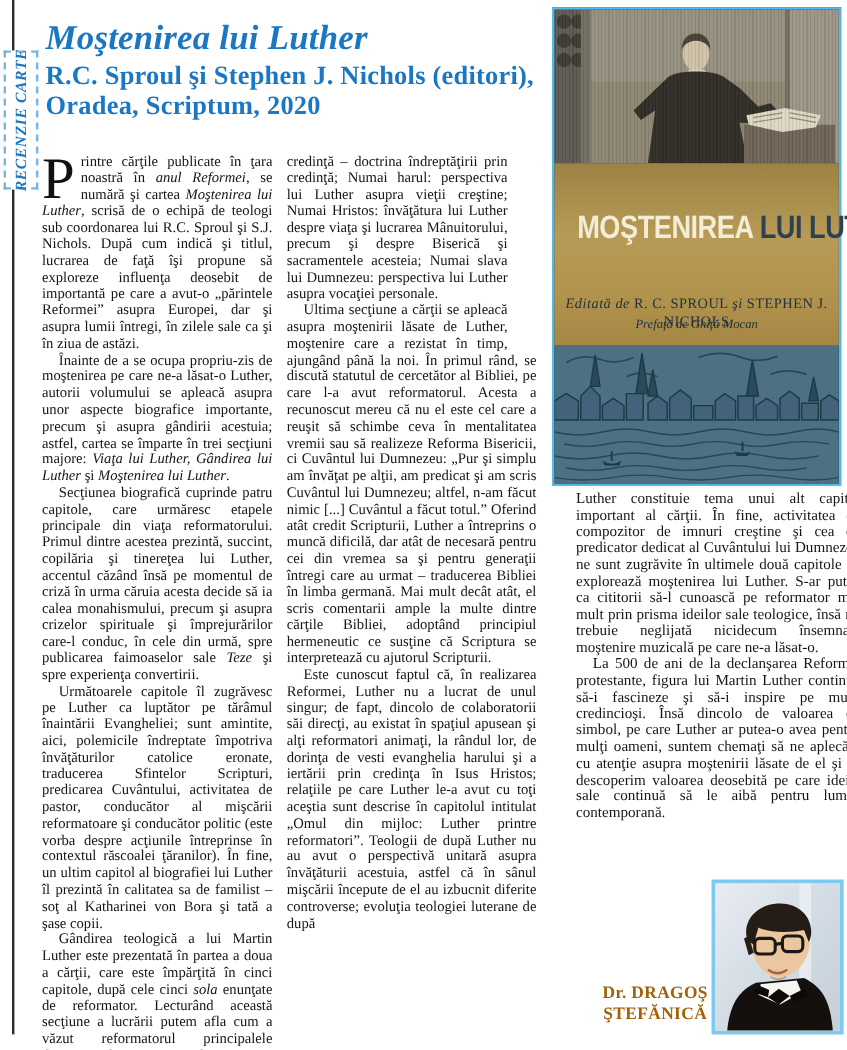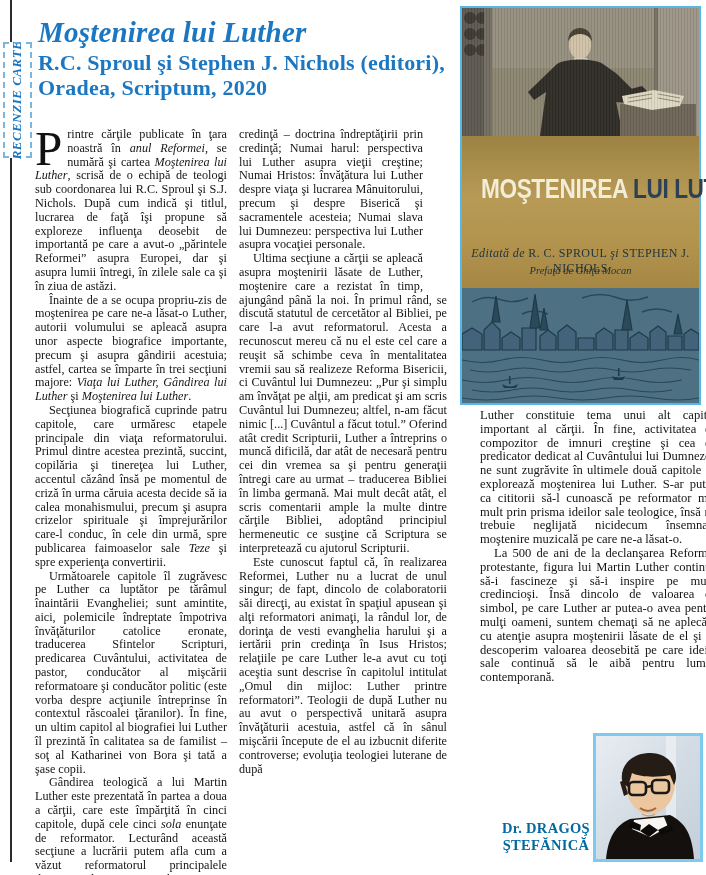--- a/index.html
+++ b/index.html
@@ -69,21 +69,21 @@
   }
   .cover-city{position:relative;width:237px;height:115px;overflow:hidden;}
   
   .photo{
     position:absolute;left:593px;top:733px;width:104px;height:123px;margin:0;
     border:3px solid #7ccbef;background:#dfe6ec;overflow:hidden;
   }
   .reviewer-name{
     position:absolute;left:496px;top:820px;width:100px;
     font-size:14.5px;font-weight:bold;line-height:16.5px;
-    text-align:center;letter-spacing:.3px;color:#0369a1;
+    text-align:center;letter-spacing:.3px;color:#a16207;
   }
 </style>
 </head>
 <body>
 
 <div class="page-root">
 
   <div class="vrule"></div>
 
   <div class="section-tab">

